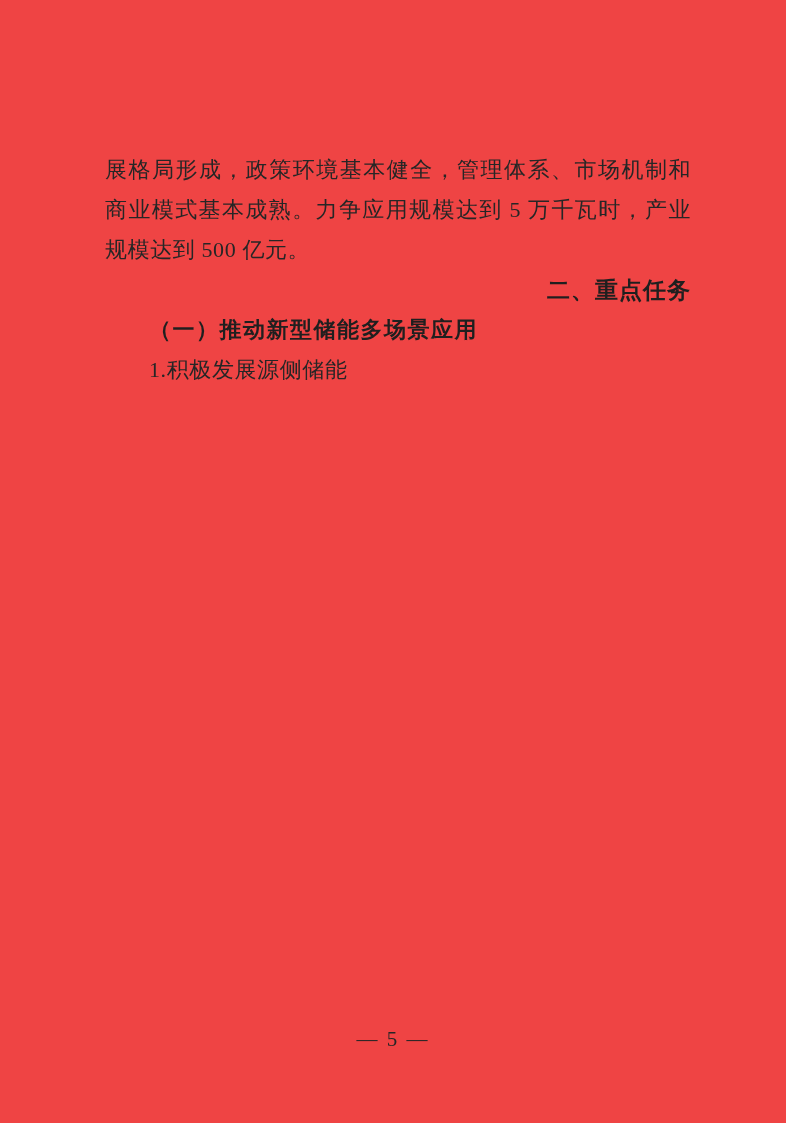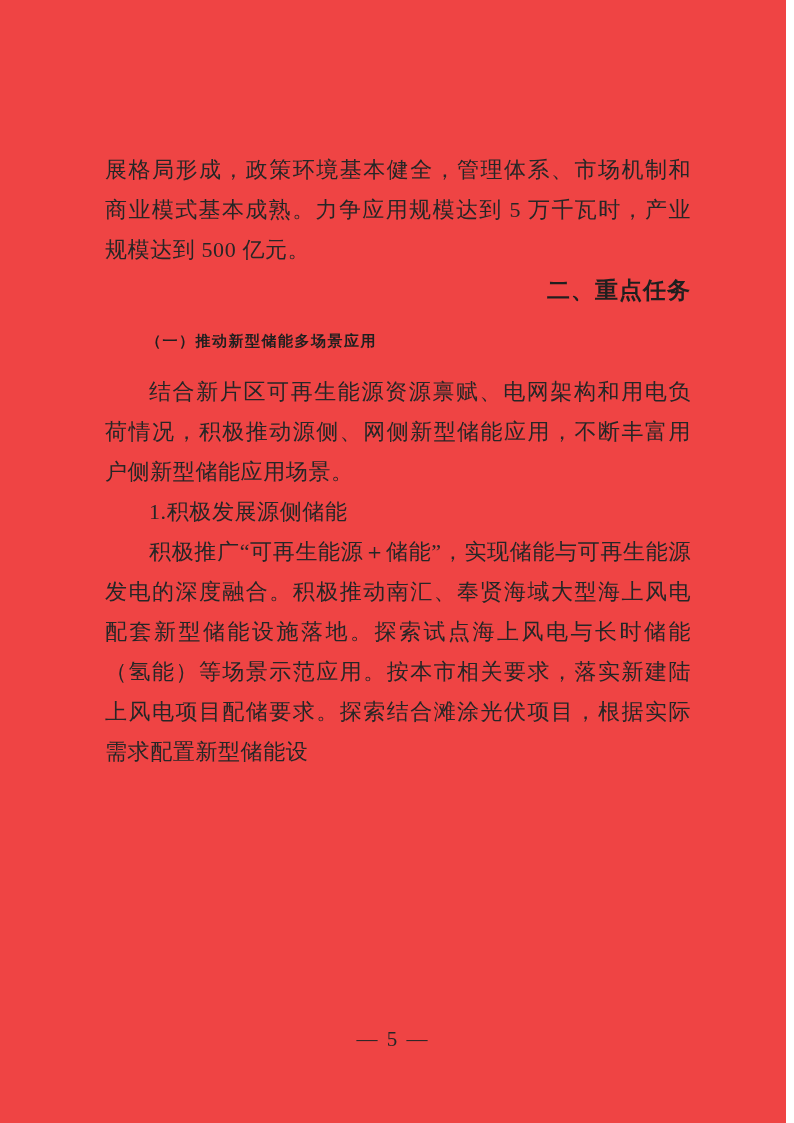--- a/index.html
+++ b/index.html
@@ -38,23 +38,23 @@
     font-family: "Liberation Sans", "DejaVu Sans", sans-serif;
     font-weight: bold;
     font-size: 23px;
     line-height: 40px;
     text-indent: 2em;
     letter-spacing: 1px;
     color: #1f1f1f;
     text-align: right;
   }
   .heading-subsection {
-    margin: 11px;
+    margin: 0;
     font-weight: bold;
-    font-size: 15px;
+    font-size: 22px;
     line-height: 40px;
     text-indent: 2em;
     letter-spacing: 1.5px;
     color: #1f1f1f;
   }
   .numbered-item {
     text-indent: 2em;
   }
   .page-footer {
     position: absolute;
@@ -69,18 +69,16 @@
   }
 </style>
 </head>
 <body>
 
 <div class="page">
   <div class="content">
     <p class="para">展格局形成，政策环境基本健全，管理体系、市场机制和商业模式基本成熟。力争应用规模达到 5 万千瓦时，产业规模达到 500 亿元。</p>
     <h2 class="heading-section">二、重点任务</h2>
     <h3 class="heading-subsection">（一）推动新型储能多场景应用</h3>
-    <p class="para indent">结合新片区可再生能源资源禀赋、电网架构和用电负荷情况，积极推动源侧、网侧新型储能应用，不断丰富用户侧新型储能应用场景。</p>
     <p class="para numbered-item">1.积极发展源侧储能</p>
-    <p class="para indent">积极推广“可再生能源＋储能”，实现储能与可再生能源发电的深度融合。积极推动南汇、奉贤海域大型海上风电配套新型储能设施落地。探索试点海上风电与长时储能（氢能）等场景示范应用。按本市相关要求，落实新建陆上风电项目配储要求。探索结合滩涂光伏项目，根据实际需求配置新型储能设</p>
   </div>
   <div class="page-footer">— 5 —</div>
 </div>
 
 </body></html>

